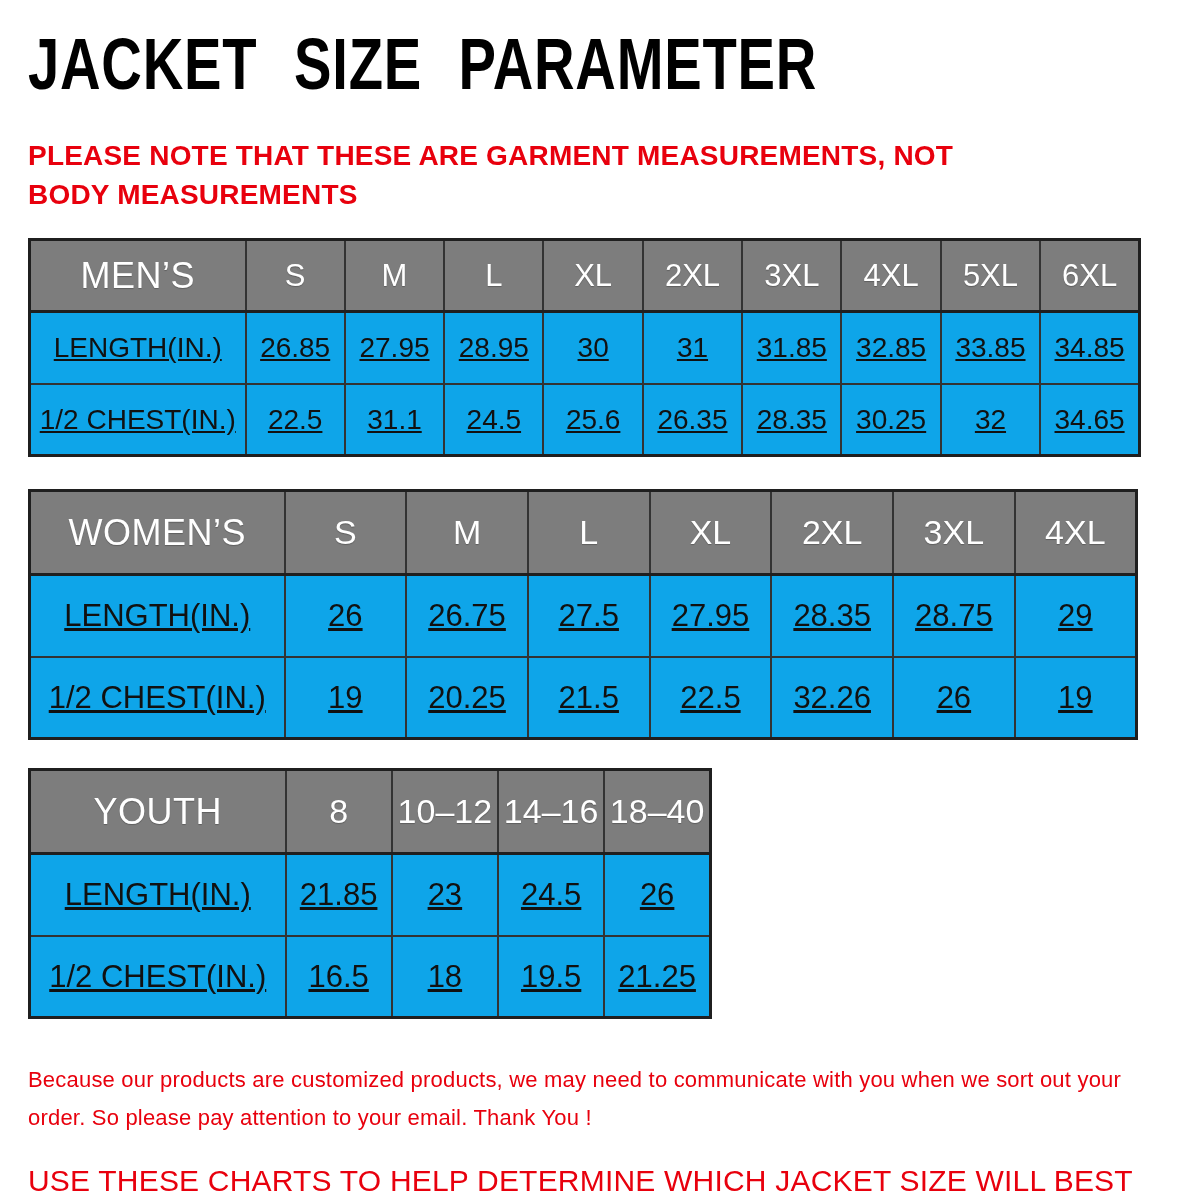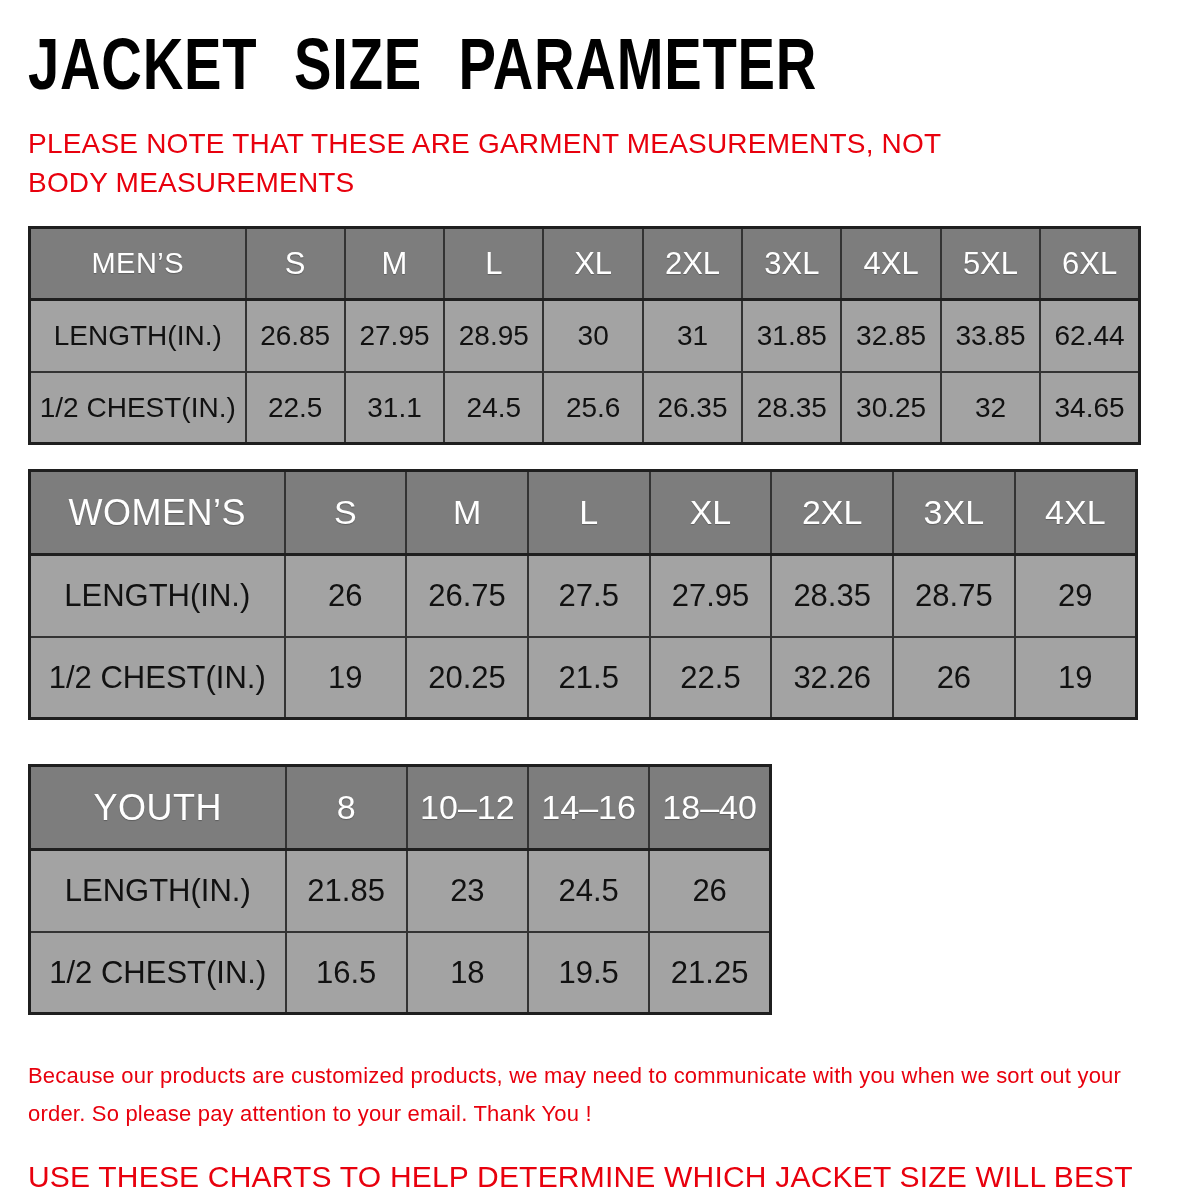--- a/index.html
+++ b/index.html
@@ -20,27 +20,27 @@
     line-height:1.0;
     letter-spacing:1px;
     word-spacing:26px;
     transform:scaleX(0.78);
     transform-origin:0 50%;
     white-space:nowrap;
     margin-top:8px;
   }
 
   .note{
-    margin-top:24px;
+    margin-top:36px;
     max-width:935px;
     color:var(--red,#e8000d);
     font-size:28px;
     line-height:1.4;
     letter-spacing:0.2px;
-    font-weight:400;
+    font-weight:700;
   }
 
   .tbl-wrap{display:block;}
   table{
     border-collapse:collapse;
     table-layout:fixed;
     border:3px solid var(--border-dark,#1f1f1f);
     text-align:center;
     color:var(--ink,#111);
   }
@@ -50,38 +50,38 @@
     vertical-align:middle;
     overflow:hidden;
   }
   thead th{
     background:var(--hdr-gray,#7d7d7d);
     color:#ffffff;
     font-weight:400;
     border-bottom:3px solid var(--border-dark,#1f1f1f);
     text-shadow:0 1px 1px rgba(0,0,0,0.25);
   }
-  tbody td{background:#a3a3a3;}
+  tbody td{background:#0ea5e9;text-decoration:underline;}
 
   
   .t0{width:1113px;margin-top:24px;}
   .t0 thead th{height:72px;font-size:31px;}
   .t0 tbody td{height:72px;font-size:28px;}
   .t0 th:first-child,.t0 td:first-child{width:216px;}
-  .t0 thead th:first-child{font-size:29px;letter-spacing:0.5px;}
+  .t0 thead th:first-child{font-size:36px;letter-spacing:0.5px;}
 
   
-  .t1{width:1110px;margin-top:24px;}
+  .t1{width:1110px;margin-top:32px;}
   .t1 thead th{height:84px;font-size:34px;}
   .t1 tbody td{height:82px;font-size:31px;}
   .t1 th:first-child,.t1 td:first-child{width:255px;}
   .t1 thead th:first-child{font-size:36px;letter-spacing:0.5px;}
 
   
-  .t2{width:744px;margin-top:44px;}
+  .t2{width:684px;margin-top:28px;}
   .t2 thead th{height:84px;font-size:34px;}
   .t2 tbody td{height:82px;font-size:31px;}
   .t2 th:first-child,.t2 td:first-child{width:256px;}
   .t2 thead th:first-child{font-size:36px;letter-spacing:0.5px;}
 
   .footer-note{
     margin-top:42px;
     max-width:1150px;
     color:var(--red,#e8000d);
     font-size:22px;
@@ -125,21 +125,21 @@
           <tr>
             <td>LENGTH(IN.)</td>
             <td>26.85</td>
             <td>27.95</td>
             <td>28.95</td>
             <td>30</td>
             <td>31</td>
             <td>31.85</td>
             <td>32.85</td>
             <td>33.85</td>
-            <td>62.44</td>
+            <td>34.85</td>
           </tr>
           <tr>
             <td>1/2 CHEST(IN.)</td>
             <td>22.5</td>
             <td>31.1</td>
             <td>24.5</td>
             <td>25.6</td>
             <td>26.35</td>
             <td>28.35</td>
             <td>30.25</td>

